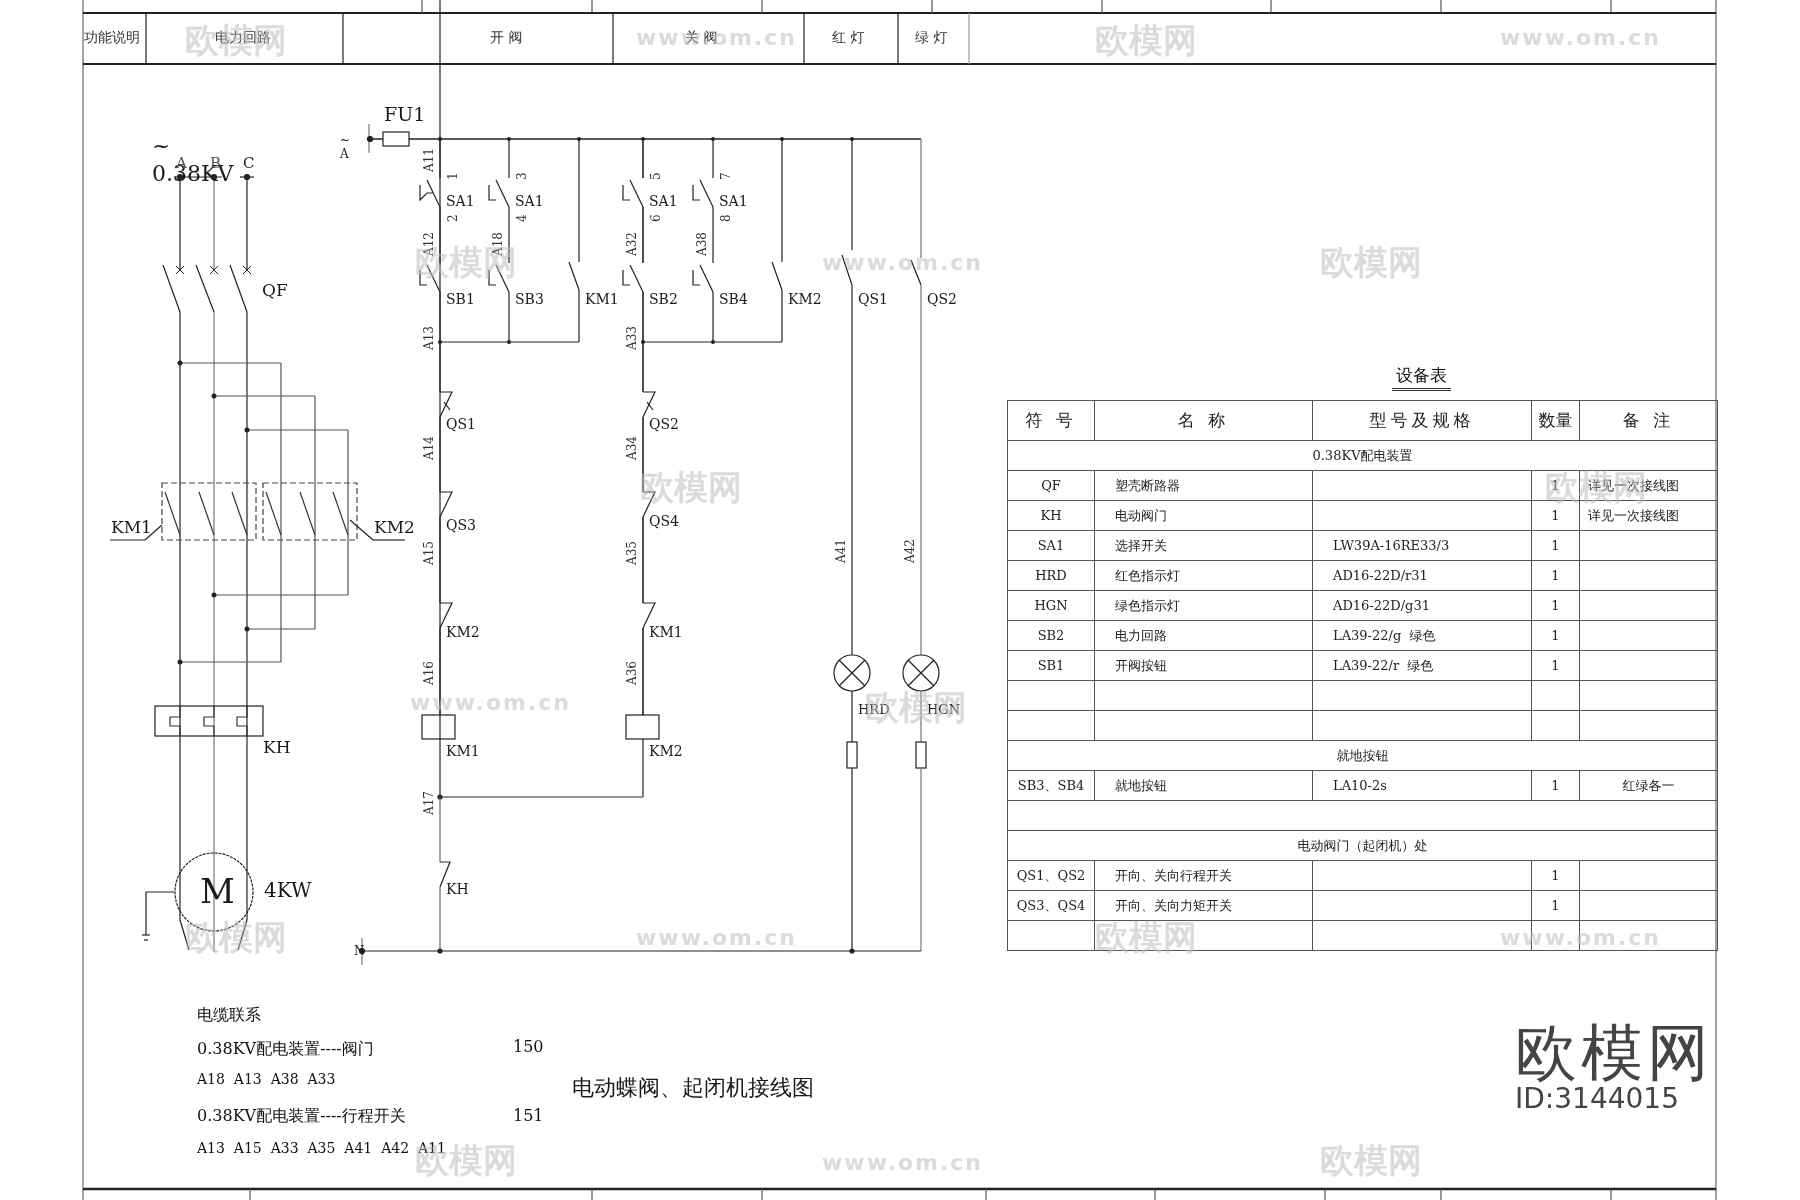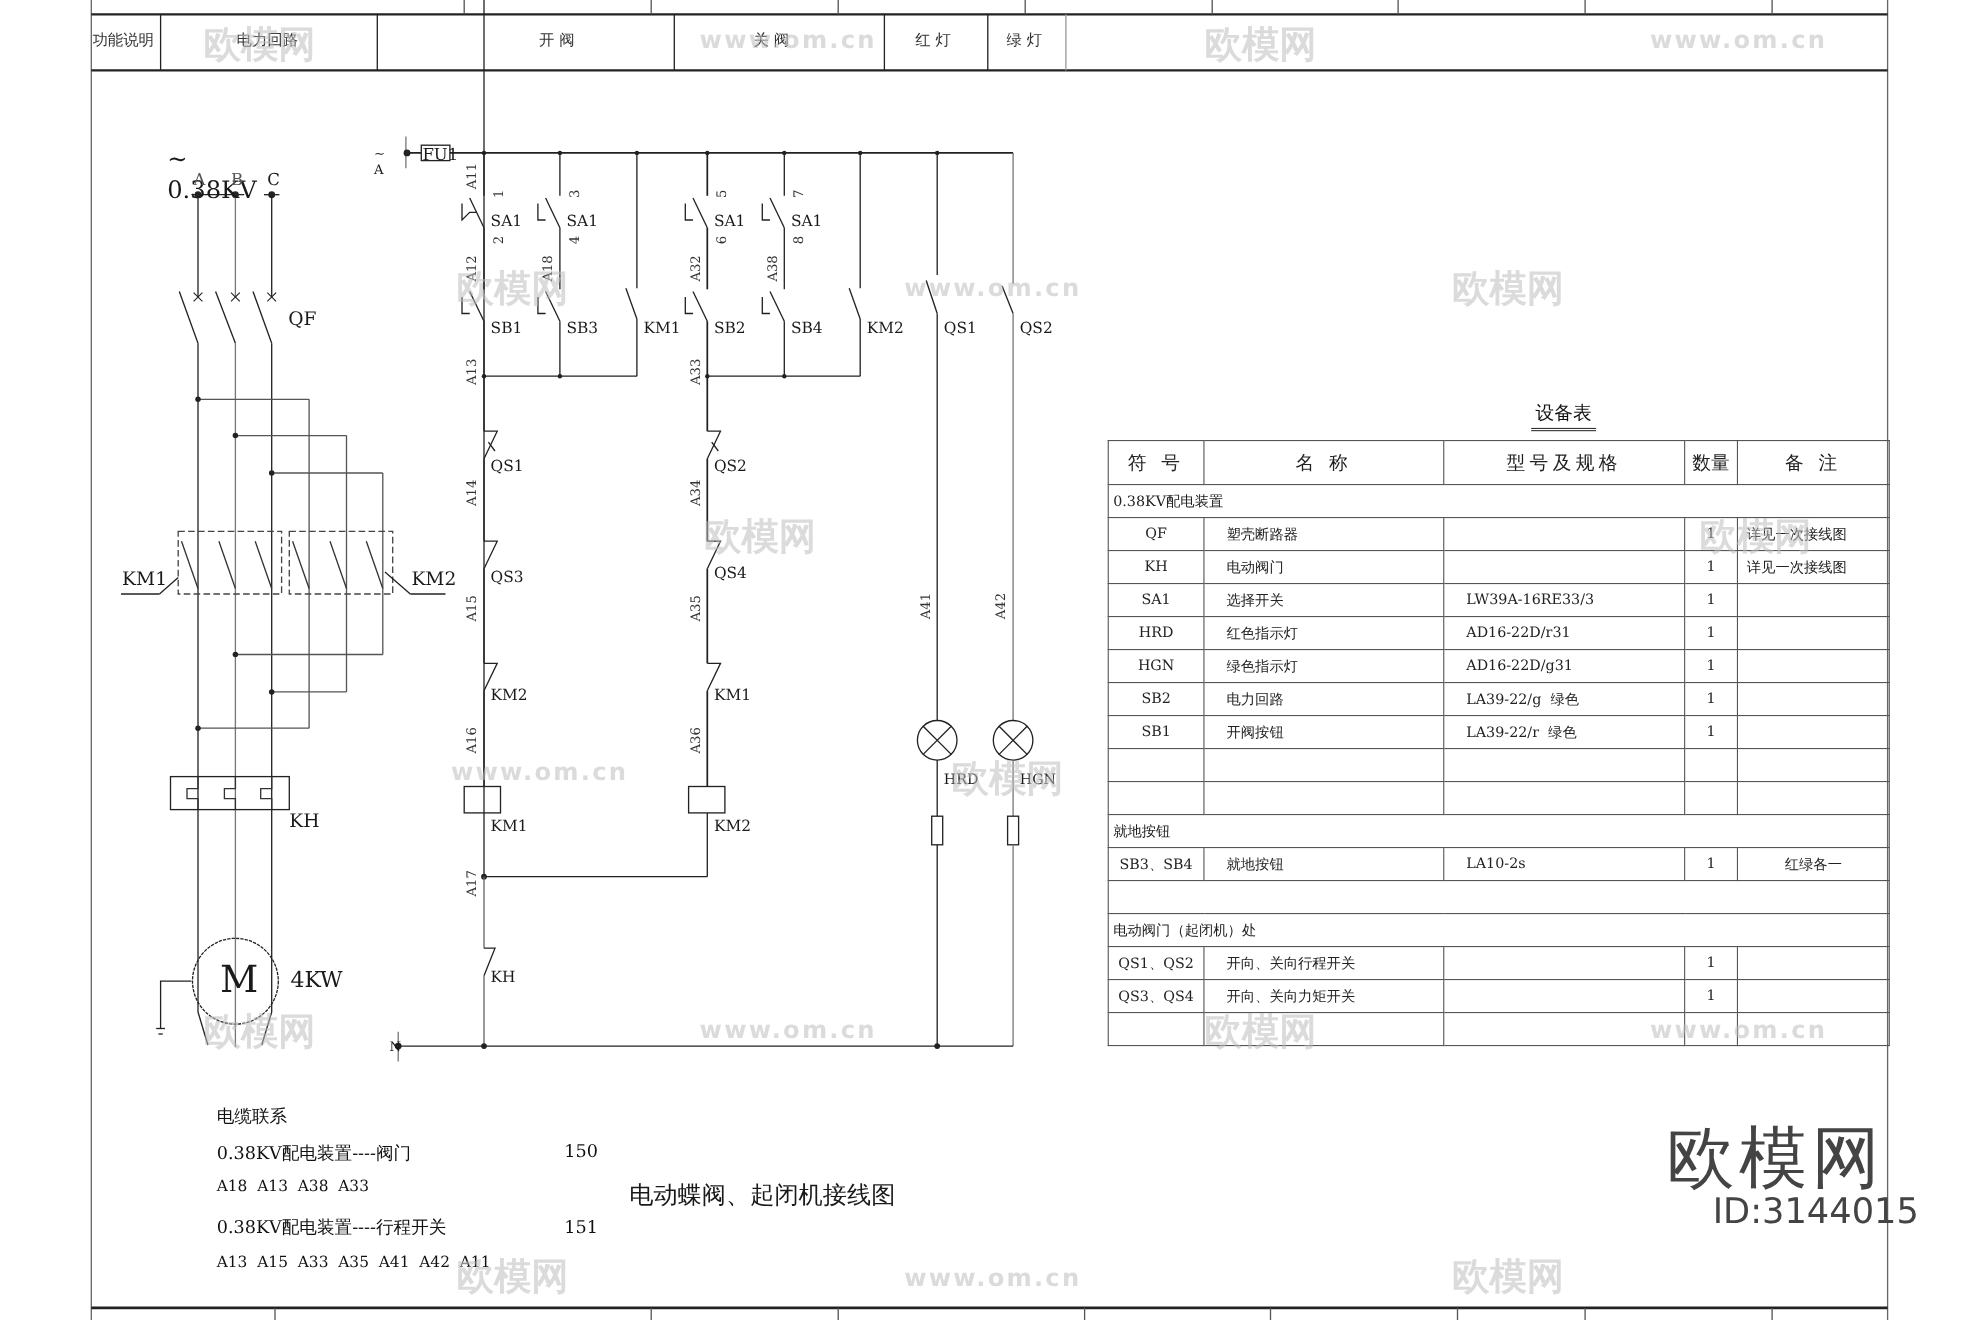--- a/index.html
+++ b/index.html
@@ -14,29 +14,29 @@
   .big { font-size: 22px; }
   .motor-m { font-size: 34px; }
   
   #equip-title { position: absolute; left: 1312px; top: 364px; width: 219px; text-align: center; font-size: 17px; }
   #equip-title span { border-bottom: 3px double #333; padding: 0 4px 3px; }
   table.equip { position: absolute; left: 1007px; top: 400px; width: 710px; border-collapse: collapse; table-layout: fixed; font-size: 13px; }
   table.equip td, table.equip th { border: 1px solid #555; height: 29px; padding: 0 4px; overflow: hidden; white-space: nowrap; font-weight: normal; color: #222; }
   table.equip th { height: 39px; font-size: 17px; letter-spacing: 4px; }
   table.equip td.c { text-align: center; }
   table.equip td.l { text-align: left; padding-left: 20px; }
-  table.equip td.section { text-align: left; }
+  table.equip td.section { text-align: center; }
   .notes { position: absolute; left: 197px; top: 1005px; font-size: 16px; }
   .notes .row { position: absolute; white-space: nowrap; }
   .wm { position: absolute; color: rgba(190,190,190,0.55); font-family: "DejaVu Sans", sans-serif; font-weight: bold; pointer-events: none; white-space: nowrap; }
   .wm-url { font-size: 22px; letter-spacing: 2px; }
   .wm-cn { font-size: 34px; }
   .logo { position: absolute; left: 1515px; top: 1022px; color: #444; font-family: "DejaVu Sans", sans-serif; }
   .logo .cn { font-size: 62px; letter-spacing: 4px; line-height: 1; }
-  .logo .id { font-size: 32px; line-height: 1.1; margin-left: 42px; }
+  .logo .id { font-size: 28px; line-height: 1.1; }
 </style>
 </head>
 <body>
 
 <div id="sheet">
 
   <svg width="1800" height="1200" style="position:absolute;left:0;top:0">
     <g stroke="#222" stroke-width="1.2" fill="none">
 
       <line x1="83" y1="0" x2="83" y2="1200" stroke="#666"></line>
@@ -282,21 +282,21 @@
   <span class="t lbl" style="left:243px;top:156px">C</span>
   <span class="t lbl" style="left:262px;top:282px;font-size:17px">QF</span>
   <span class="t lbl" style="left:111px;top:519px;font-size:17px">KM1</span>
   <span class="t lbl" style="left:374px;top:519px;font-size:17px">KM2</span>
   <span class="t lbl" style="left:263px;top:739px;font-size:17px">KH</span>
   <span class="t motor-m" style="left:200px;top:874px">M</span>
   <span class="t lbl" style="left:264px;top:880px;font-size:20px">4KW</span>
 
   <span class="t lbl-sm" style="left:340px;top:134px">~</span>
   <span class="t lbl-sm" style="left:340px;top:148px">A</span>
-  <span class="t lbl-sm" style="left:384px;top:133px;font-size:15px">FU1</span>
+  <span class="t lbl-sm" style="left:384px;top:105px;font-size:19px">FU1</span>
   <span class="t lbl-sm" style="left:354px;top:945px">N</span>
 
   <span class="vt" style="left:422px;top:172px">A11</span>
   <span class="vt" style="left:422px;top:256px">A12</span>
   <span class="vt" style="left:491px;top:256px">A18</span>
   <span class="vt" style="left:422px;top:350px">A13</span>
   <span class="vt" style="left:422px;top:460px">A14</span>
   <span class="vt" style="left:422px;top:565px">A15</span>
   <span class="vt" style="left:422px;top:685px">A16</span>
   <span class="vt" style="left:422px;top:815px">A17</span>

